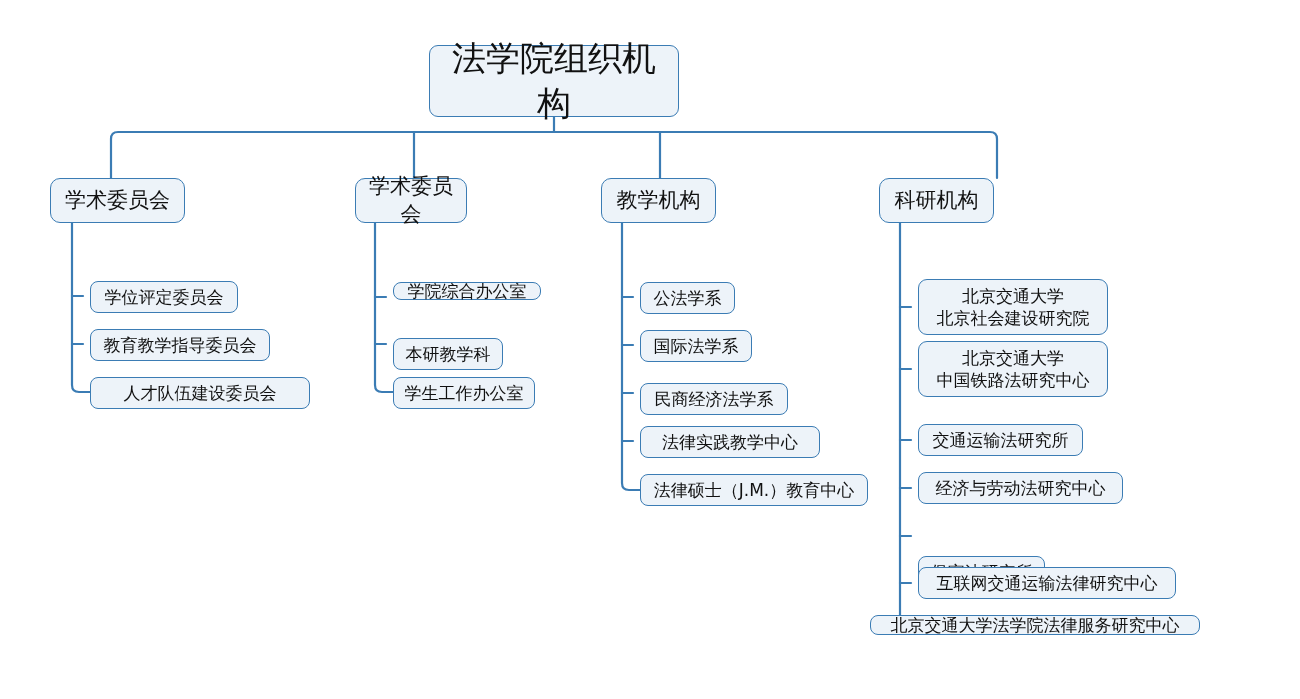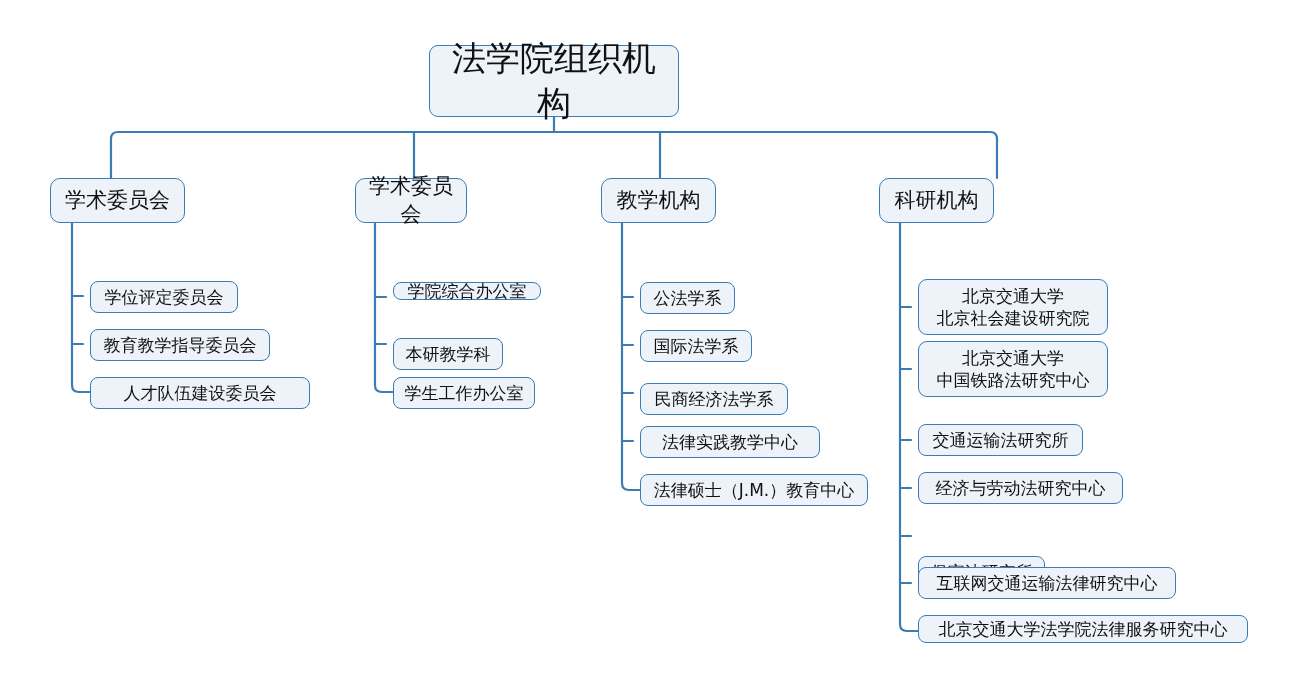--- a/index.html
+++ b/index.html
@@ -119,15 +119,15 @@
   <div class="node leaf" style="left:640px; top:474px; width:228px; height:32px;">法律硕士（J.M.）教育中心</div>
 
   <div class="node leaf two-line" style="left:918px; top:279px; width:190px; height:56px;">北京交通大学
 北京社会建设研究院</div>
   <div class="node leaf two-line" style="left:918px; top:341px; width:190px; height:56px;">北京交通大学
 中国铁路法研究中心</div>
   <div class="node leaf" style="left:918px; top:424px; width:165px; height:32px;">交通运输法研究所</div>
   <div class="node leaf" style="left:918px; top:472px; width:205px; height:32px;">经济与劳动法研究中心</div>
   <div class="node leaf" style="left:918px; top:520px; width:127px; height:32px;margin-top:36px;">保密法研究所</div>
   <div class="node leaf" style="left:918px; top:567px; width:258px; height:32px;">互联网交通运输法律研究中心</div>
-  <div class="node leaf" style="left:918px; top:615px; width:330px; height:28px;">北京交通大学法学院法律服务研究中心</div>
+  <div class="node leaf" style="left:870px; top:615px; width:330px; height:20px;">北京交通大学法学院法律服务研究中心</div>
 
 </div>
 
 </body></html>

